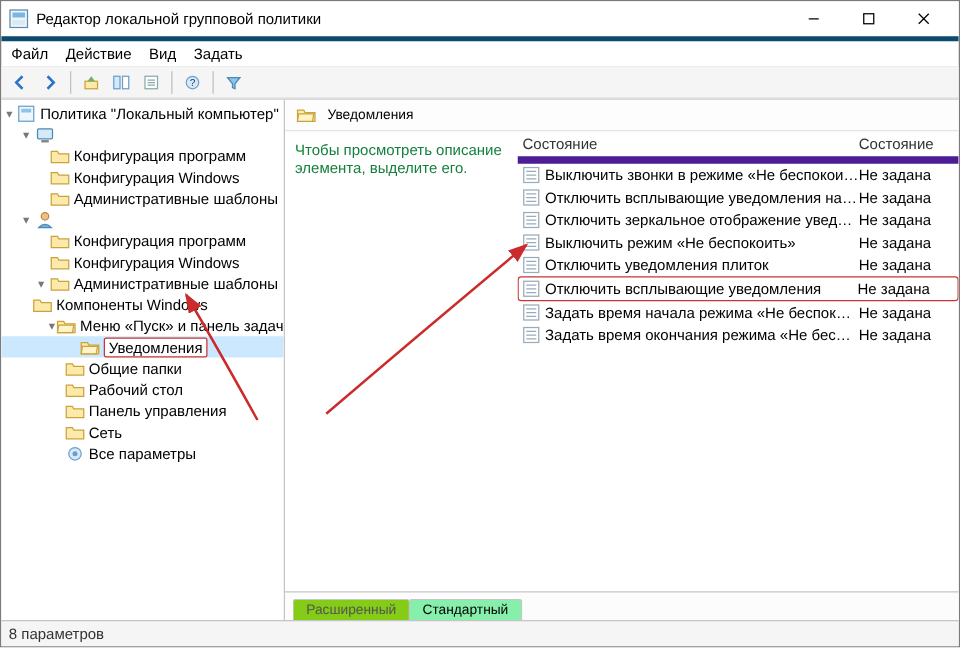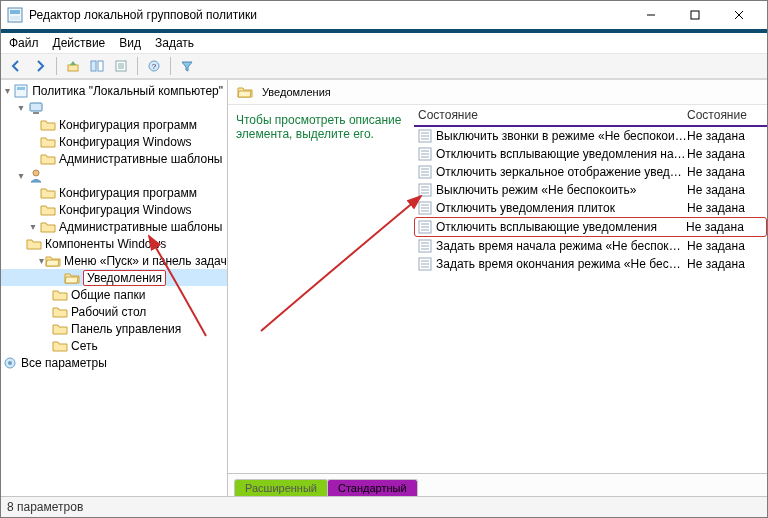--- a/index.html
+++ b/index.html
@@ -23,31 +23,31 @@
   .node-icon{width:16px;height:16px;margin:0 3px 0 1px;flex-shrink:0}
   .folder-icon svg,.node-icon svg{width:16px;height:16px}
   .tree-label{font-size:12px}
   .tree-row.selected{background:#cce8ff}
   .tree-row.selected .tree-label{border:1px solid #cc3333;padding:0 3px;border-radius:2px;background:#fff}
   .content-pane{flex:1;display:flex;flex-direction:column;min-width:0;background:#fff}
   .content-header{height:24px;background:#fdfdfd;border-bottom:1px solid #e4e4e4;display:flex;align-items:center;padding:0 8px;gap:6px}
   .content-body{flex:1;display:flex;min-height:0}
   .desc-col{width:170px;padding:8px 8px 0 8px;font-size:12px;color:#15803d}
   .list-col{flex:1;overflow:auto}
-  .list-header{display:flex;border-bottom:2px solid #4c1d95;height:20px;align-items:center;font-size:12px;color:#333;padding-left:4px}
+  .list-header{display:flex;border-bottom:6px solid #4c1d95;height:20px;align-items:center;font-size:12px;color:#333;padding-left:4px}
   .col-name{flex:1}
   .col-state{width:80px}
   .list-row{display:flex;align-items:center;height:18px;padding-left:4px;font-size:12px}
   .list-row.highlight{border:1px solid #cc3333;border-radius:3px;padding-left:3px}
   .item-icon{width:14px;height:14px;margin-right:4px;flex-shrink:0}
   .item-name{flex:1;white-space:nowrap;overflow:hidden;text-overflow:ellipsis}
   .item-state{width:80px}
   .tabs{height:22px;border-top:1px solid #c5c5c5;display:flex;align-items:flex-end;padding-left:6px;background:#fcfcfc;font-size:11px}
   .tab{padding:2px 10px;border:1px solid #c5c5c5;border-bottom:none;border-radius:3px 3px 0 0;margin-right:-1px;background:#84cc16;color:#555}
-  .tab.active{background:#a21caf;color:#000}
+  .tab.active{background:#86efac;color:#000}
   .statusbar{height:20px;border-top:1px solid #c5c5c5;display:flex;align-items:center;padding:0 6px;font-size:12px;color:#333;background:#f5f5f5}
   .arrow-svg{position:absolute;pointer-events:none}
 </style>
 </head>
 <body>
 
 <div class="window">
 
   <div class="titlebar">
     <span class="title-icon">
@@ -271,21 +271,21 @@
                         </li>
                     <li>
                           <div class="tree-row" style="padding-left:50px">
                             <span class="node-icon"><svg viewBox="0 0 16 16">
                                 <path d="M1 4 h5 l1 2 h8 v7 H1 Z" fill="#fde9a9" stroke="#caa33c"></path>
                               </svg></span>
                             <span class="tree-label">Сеть</span>
                           </div>
                         </li>
                     <li>
-                          <div class="tree-row" style="">
+                          <div class="tree-row" style="padding-left:50px">
                             <span class="node-icon"><svg viewBox="0 0 16 16">
                                 <circle cx="8" cy="8" r="5" fill="#d6e9f8" stroke="#6aa0cc"></circle>
                                 <circle cx="8" cy="8" r="2" fill="#6aa0cc"></circle>
                               </svg></span>
                             <span class="tree-label">Все параметры</span>
                           </div>
                         </li>
                   </ul>
                 </li>
               </ul>

